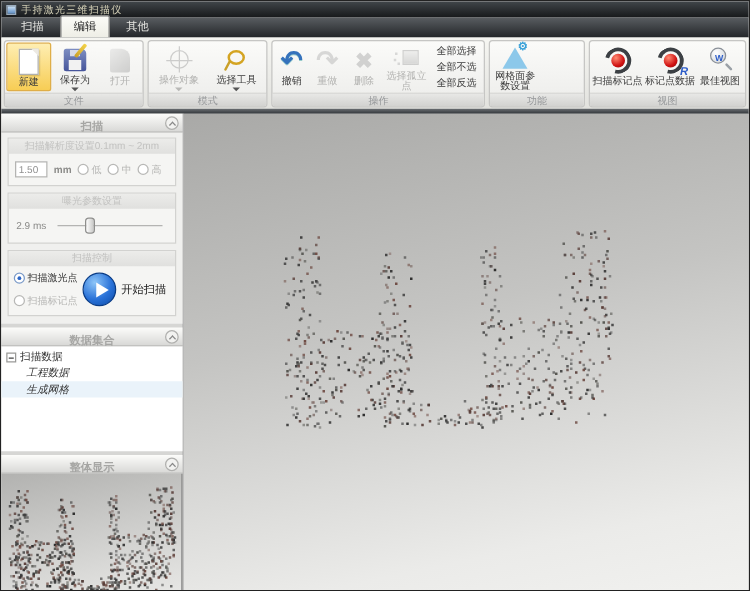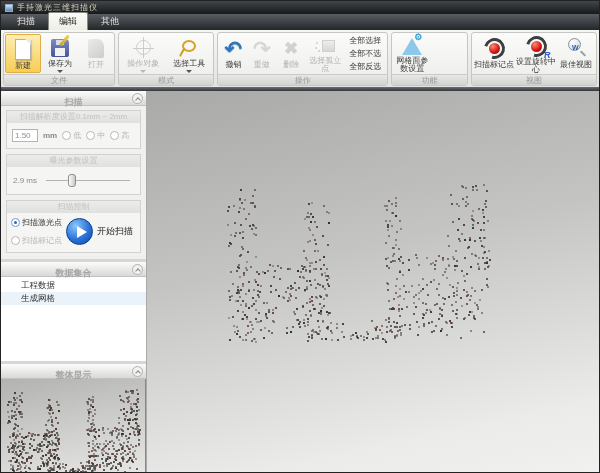--- a/index.html
+++ b/index.html
@@ -89,21 +89,21 @@
   .slider-track { flex:1; height:1px; background:#b4b4b2; position:relative; margin:0 4px; }
   .slider-thumb { position:absolute; left:26%; top:-6px; width:8px; height:13px; border:1px solid #8e8e8c; border-radius:3px; background:linear-gradient(90deg,#fdfdfd,#c8c8c6); }
   .ctrl-row { display:flex; align-items:center; padding:4px 4px 6px; gap:4px; }
   .ctrl-radios { display:flex; flex-direction:column; gap:7px; }
   .play-btn { width:27px; height:27px; border-radius:50%; background:radial-gradient(circle at 35% 28%,#8ec6f8,#2a72d8 55%,#0b4aa6); border:1px solid #0a3c86; position:relative; flex:0 0 auto; }
   .play-btn::after { content:''; position:absolute; left:10px; top:7px; width:0; height:0; border-left:10px solid #fff; border-top:6px solid transparent; border-bottom:6px solid transparent; }
   .start-label { font-size:9px; color:#222; }
 
   .data-body { background:#fff; height:84px; padding:2px 0; font-size:8.5px; color:#333; }
   .tree-row { height:13px; display:flex; align-items:center; padding-left:4px; gap:3px; }
-  .tree-row.child { padding-left:20px; }
+  .tree-row.child { padding-left:20px;font-style:italic; }
   .tree-row.hl { background:#eaf3fa; }
   .tree-toggle { width:8px; height:8px; border:1px solid #9a9a98; background:#fff; position:relative; flex:0 0 auto; }
   .tree-toggle::after { content:''; position:absolute; left:1px; top:3px; width:4px; height:1px; background:#444; }
 
   .panel.display { flex:1; margin-bottom:0; min-height:0; }
   .thumb-body { flex:1; position:relative; background:linear-gradient(168deg,#b2b2b0 0%,#cacac8 45%,#e6e6e4 100%); border-right:1px solid #888; overflow:hidden; }
 
   .viewport { flex:1; position:relative; background:linear-gradient(168deg,#a9a9a7 0%,#c4c4c2 42%,#ebebe9 85%,#f1f1ef 100%); overflow:hidden; }
   .cloud { position:absolute; }
   #main-cloud { left:80px; top:92px; width:262px; height:158px; }
@@ -221,21 +221,21 @@
             <span class="icon-rot"></span>
           </span>
         <span class="rlabel">扫描标记点</span>
       </div>
       <div class="rbtn" style="width:42px">
         <span class="ric">
             <span class="icon-rot">
               <span class="rot-letter">R</span>
             </span>
           </span>
-        <span class="rlabel">设置旋转中心</span>
+        <span class="rlabel">标记点数据</span>
       </div>
       <div class="rbtn" style="width:38px">
         <span class="ric">
             <span class="icon-mag">
               <span class="lens"></span>
               <span class="handle"></span>
               <span class="mag-letter">W</span>
             </span>
           </span>
         <span class="rlabel">最佳视图</span>
@@ -311,20 +311,24 @@
       </div>
 
       <div class="panel">
         <div class="panel-header">
           <span class="panel-title">数据集合</span>
           <span class="collapse-btn">
               <i></i>
             </span>
         </div>
         <div class="data-body">
+          <div class="tree-row">
+            <span class="tree-toggle"></span>
+            <span>扫描数据</span>
+          </div>
           <div class="tree-row child">
             <span>工程数据</span>
           </div>
           <div class="tree-row child hl">
             <span>生成网格</span>
           </div>
         </div>
       </div>
 
       <div class="panel display">

